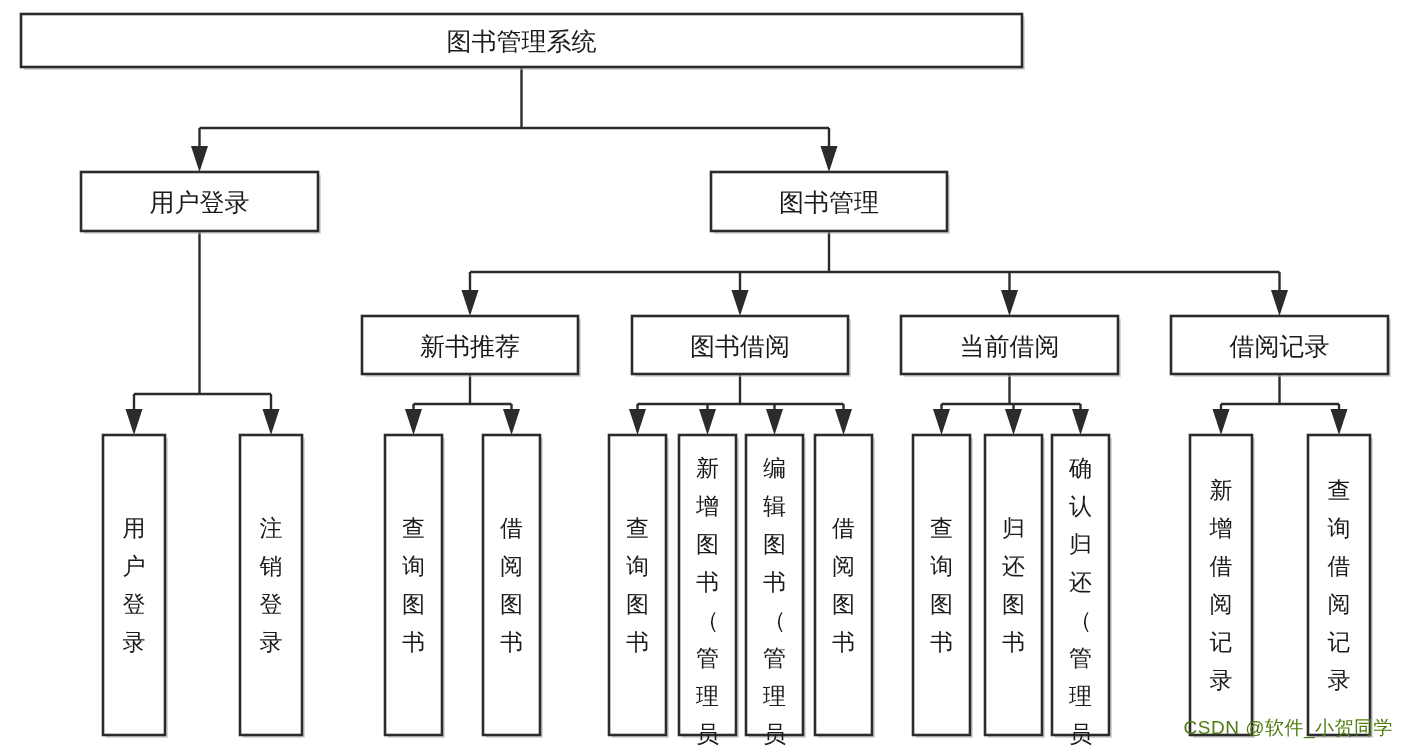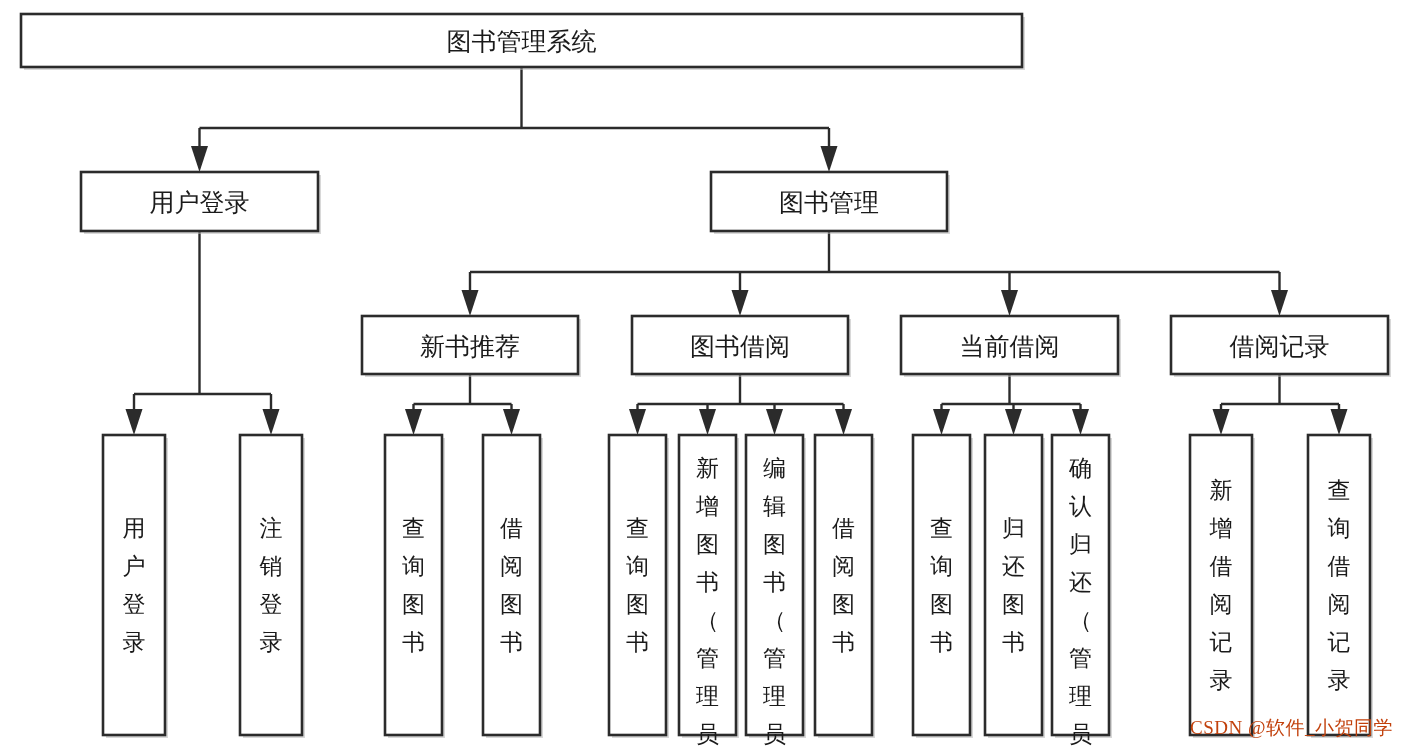--- a/index.html
+++ b/index.html
@@ -56,23 +56,23 @@
   .node-label.h {
     font-size: 25px;
   }
   .node-label.v {
     font-size: 23px;
   }
   .watermark {
     position: absolute;
     right: 12px;
     bottom: 6px;
-    font-family: Liberation Serif, serif;
+    font-family: Liberation Sans, sans-serif;
     font-size: 19px;
-    color: #c2410c;
+    color: #4d7c0f;
     white-space: nowrap;
     letter-spacing: 0.5px;
     user-select: none;
   }
 </style>
 </head>
 <body>
 
 <div id="diagram-root">
   <svg class="flow" viewBox="0 0 1405 747" xmlns="http://www.w3.org/2000/svg">

